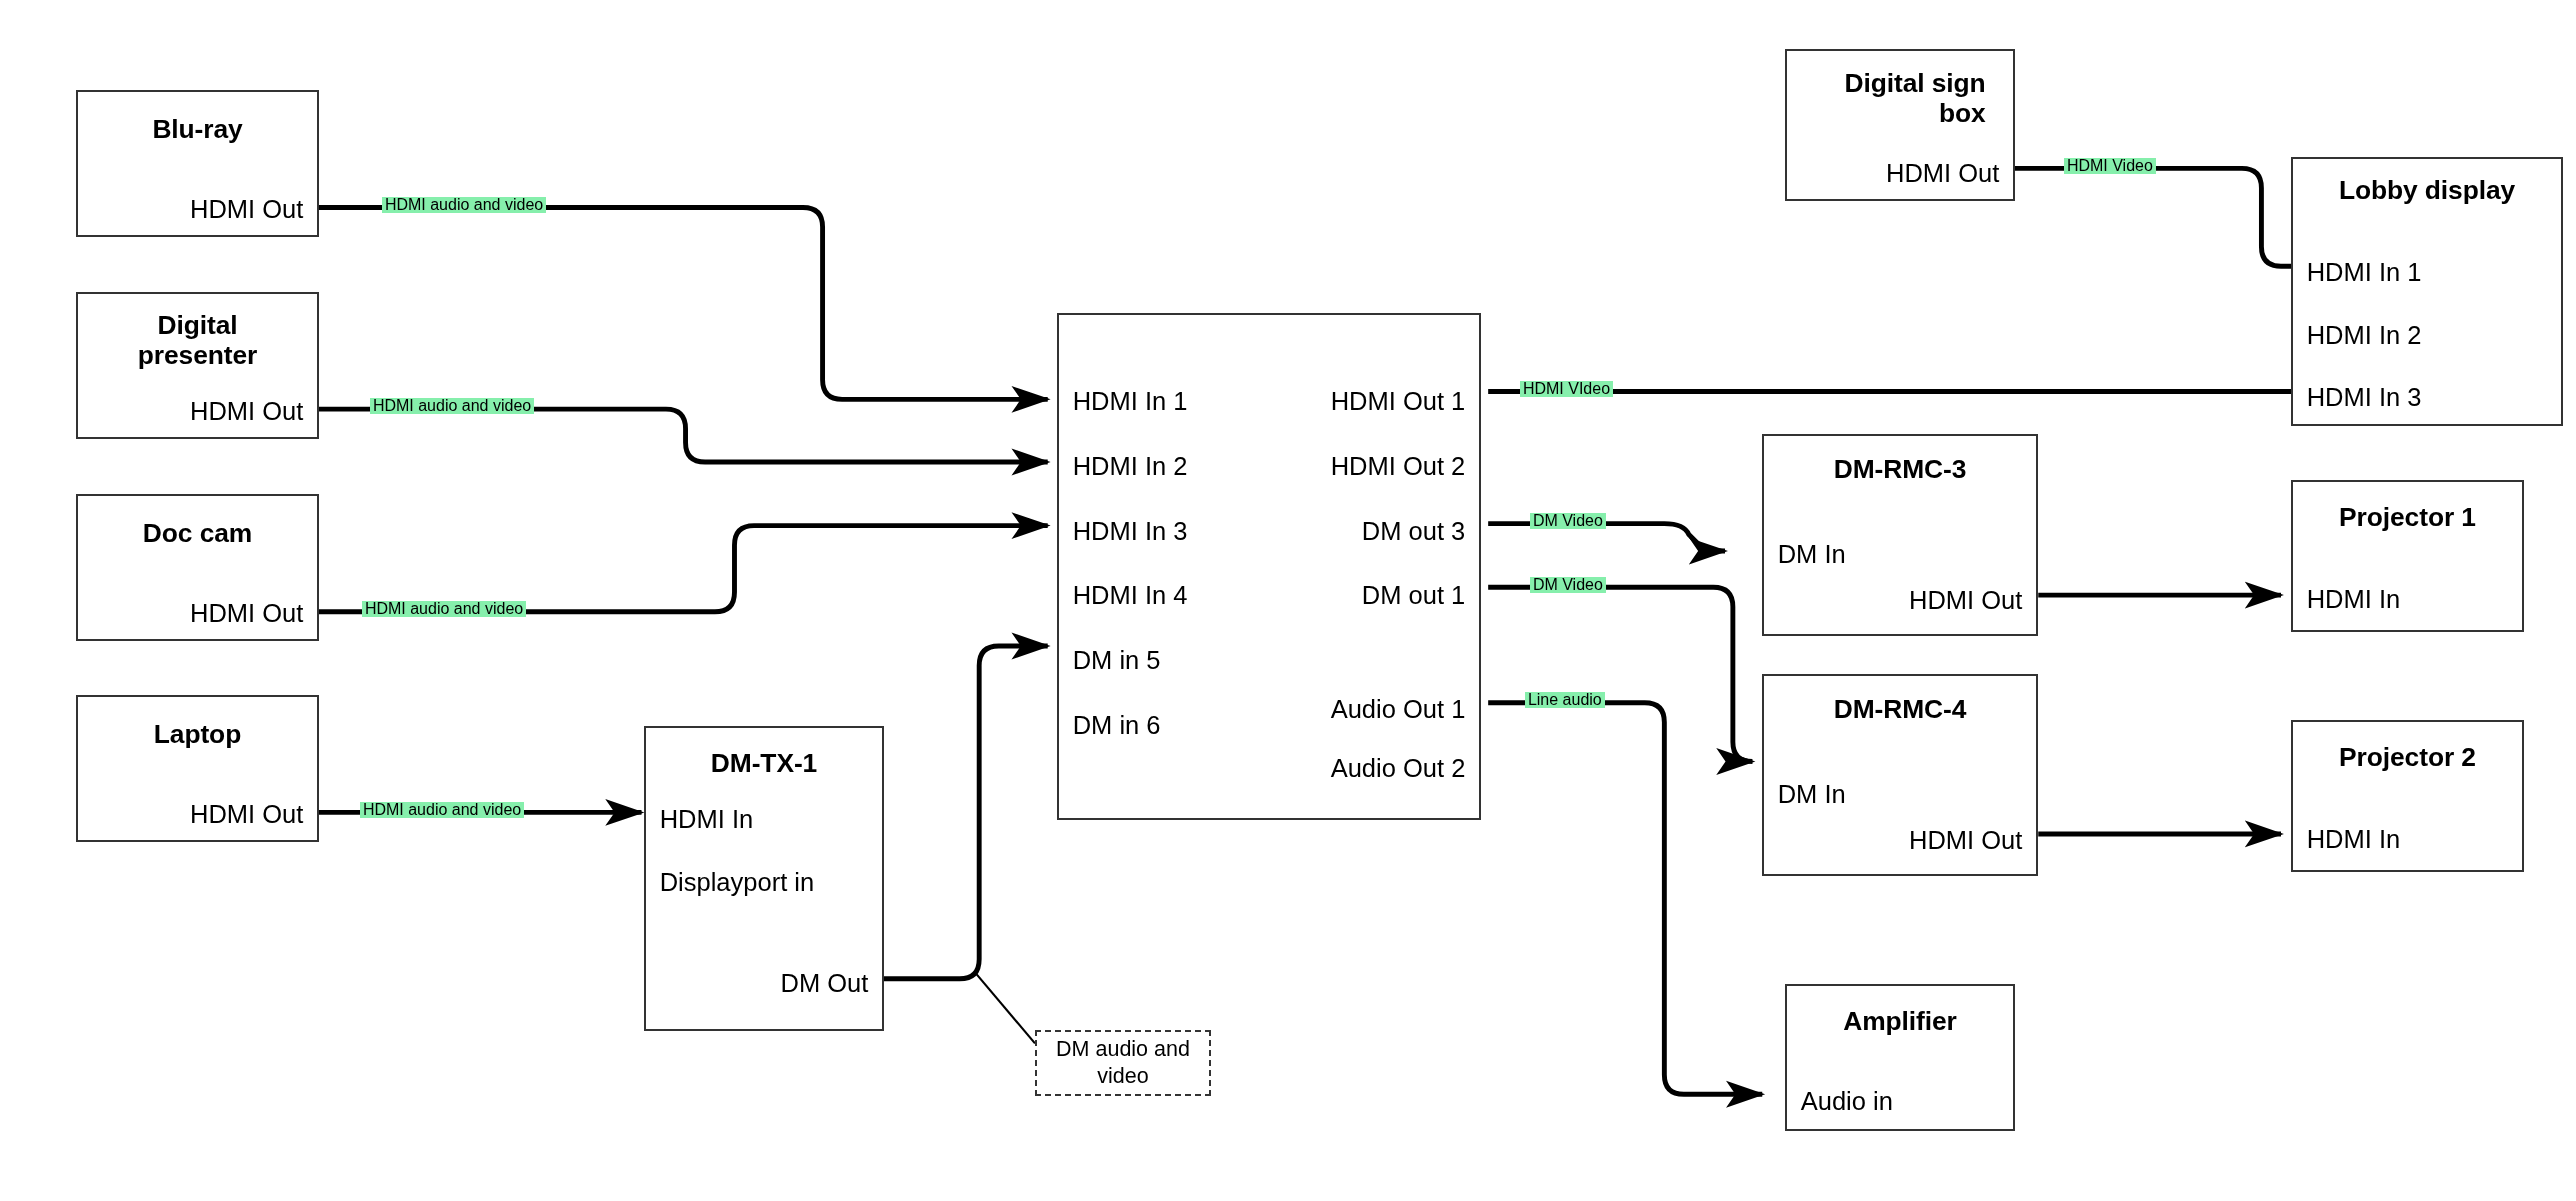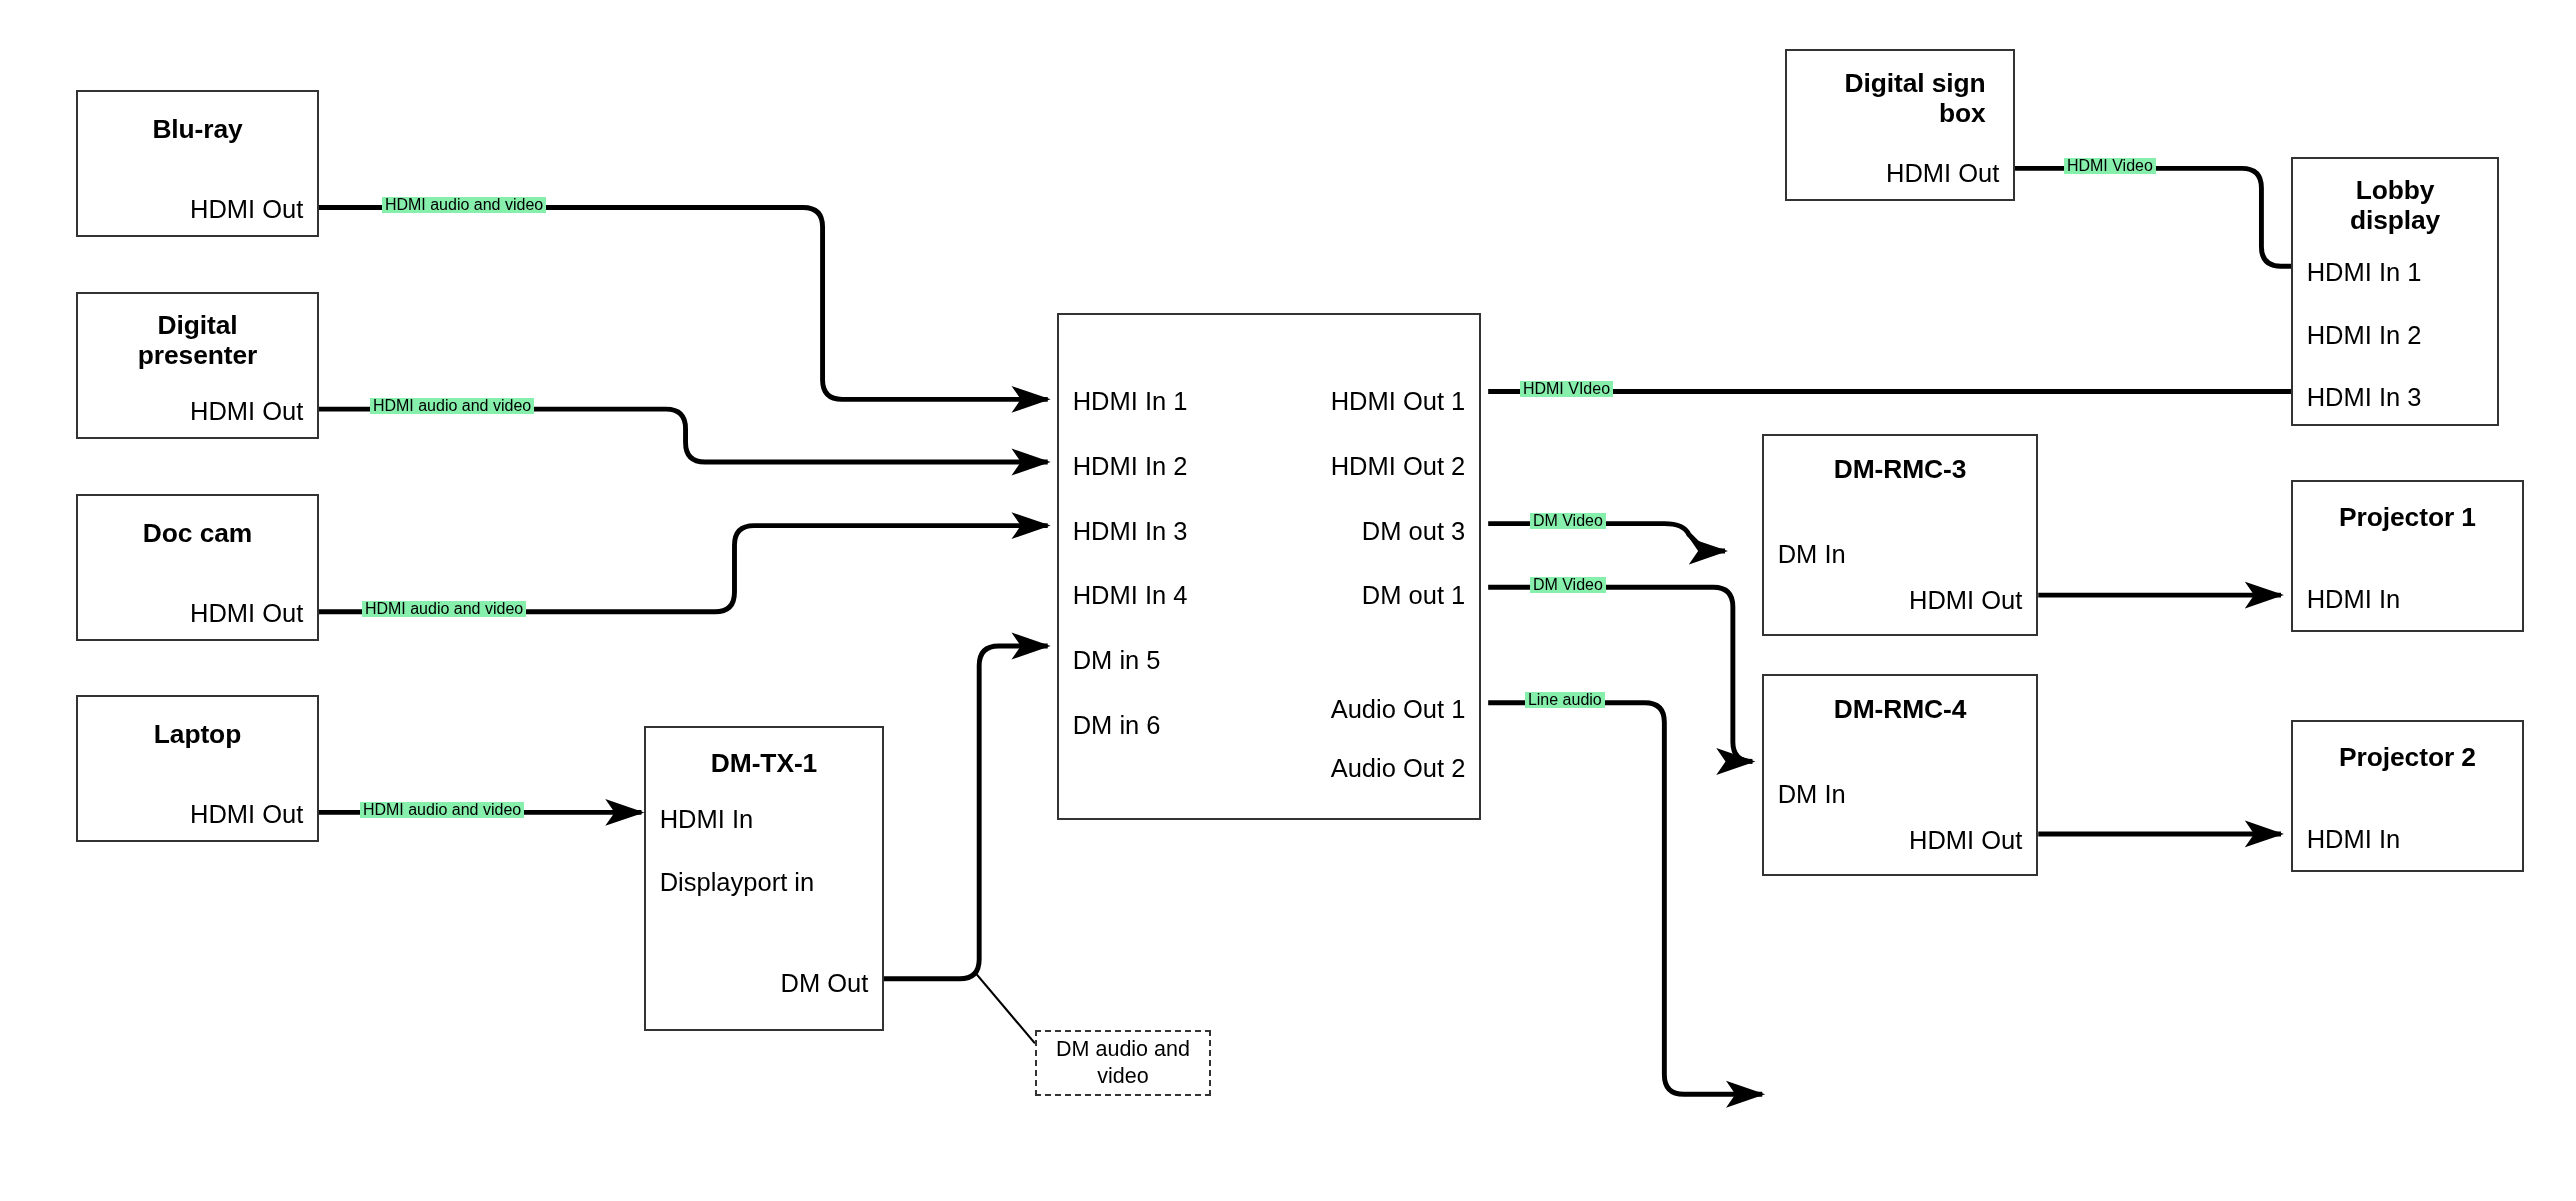--- a/index.html
+++ b/index.html
@@ -174,21 +174,21 @@
     <div class="port right" style="right:13.7px; top:268px;">DM out 1</div>
     <div class="port right" style="right:13.7px; top:382px;">Audio Out 1</div>
     <div class="port right" style="right:13.7px; top:441px;">Audio Out 2</div>
   </div>
 
   <div class="node" style="left:1785px; top:49px; width:230px; height:152px;">
     <div class="node-title" style="top:16.6px; padding:0 27.4px; box-sizing:border-box;text-align:right;">Digital sign box</div>
     <div class="port right" style="right:13.7px; top:110px;">HDMI Out</div>
   </div>
 
-  <div class="node" style="left:2291px; top:157px; width:208px; height:269px;">
+  <div class="node" style="left:2291px; top:157px; width:272px; height:269px;">
     <div class="node-title" style="top:15.7px; padding:0 39px; box-sizing:border-box;">Lobby display</div>
     <div class="port left" style="left:13.7px; top:101px;">HDMI In 1</div>
     <div class="port left" style="left:13.7px; top:164px;">HDMI In 2</div>
     <div class="port left" style="left:13.7px; top:226px;">HDMI In 3</div>
   </div>
 
   <div class="node" style="left:1762px; top:434px; width:276px; height:202px;">
     <div class="node-title" style="top:17.6px;">DM-RMC-3</div>
     <div class="port left" style="left:13.7px; top:106px;">DM In</div>
     <div class="port right" style="right:13.7px; top:152px;">HDMI Out</div>
@@ -203,20 +203,24 @@
   <div class="node" style="left:2291px; top:480px; width:233px; height:152px;">
     <div class="node-title" style="top:19.6px;">Projector 1</div>
     <div class="port left" style="left:13.7px; top:105px;">HDMI In</div>
   </div>
 
   <div class="node" style="left:2291px; top:720px; width:233px; height:152px;">
     <div class="node-title" style="top:19.6px;">Projector 2</div>
     <div class="port left" style="left:13.7px; top:105px;">HDMI In</div>
   </div>
 
+  <div class="node" style="left:1785px; top:984px; width:230px; height:147px;">
+    <div class="node-title" style="top:19.6px;">Amplifier</div>
+    <div class="port left" style="left:13.7px; top:103px;">Audio in</div>
+  </div>
 
   <div class="edge-label" style="left:382px; top:197px;">HDMI audio and video</div>
 
   <div class="edge-label" style="left:370px; top:398px;">HDMI audio and video</div>
 
   <div class="edge-label" style="left:362px; top:601px;">HDMI audio and video</div>
 
   <div class="edge-label" style="left:360px; top:802px;">HDMI audio and video</div>
 
   <div class="edge-label" style="left:2064px; top:158px;">HDMI Video</div>

